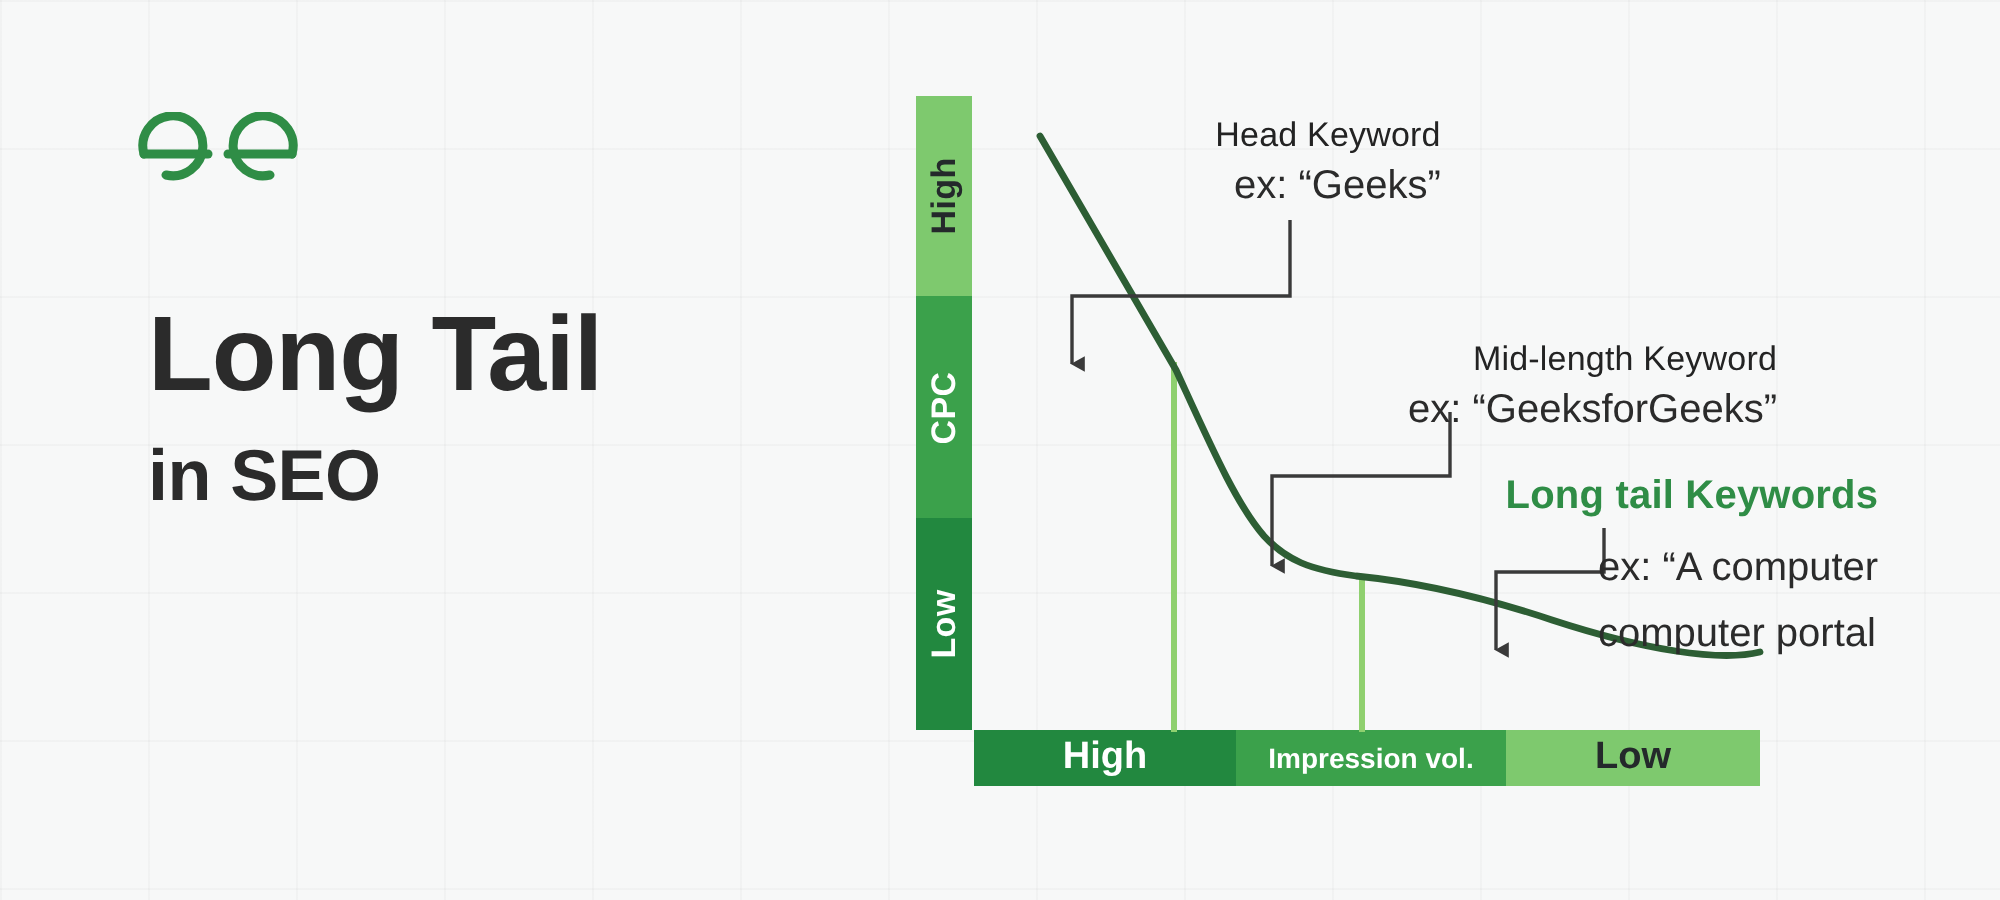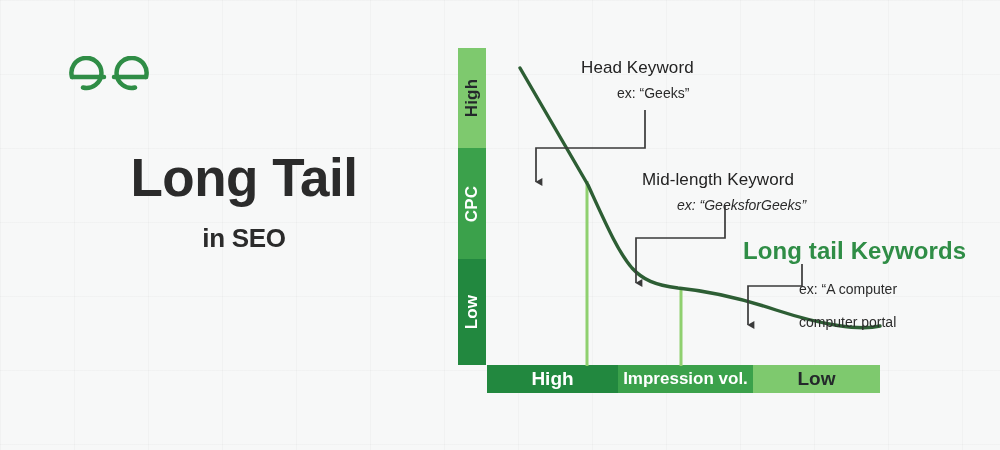--- a/index.html
+++ b/index.html
@@ -12,31 +12,31 @@
   #root{
     position:absolute;left:0;top:0;width:1000px;height:450px;
     background:
       repeating-linear-gradient(to right, rgba(0,0,0,0.022) 0 1px, transparent 1px 74px),
       repeating-linear-gradient(to bottom, rgba(0,0,0,0.022) 0 1px, transparent 1px 74px),
       #f7f8f8;
     overflow:hidden;
   }
 
   
-  .left-panel{position:absolute;left:0;top:0;width:440px;height:336px;text-align:center;}
+  .left-panel{position:absolute;left:0;top:0;width:440px;height:336px;}
 
   .logo{position:absolute;left:68px;top:56px;width:82px;height:40px;}
 
   .title-block{position:absolute;left:74px;top:150px;width:340px;}
   .title-line{
     font-size:53px;line-height:55px;font-weight:700;color:#2b2b2b;
     letter-spacing:-0.5px;
   }
   .subtitle{
-    margin-top:14px;font-size:26px;line-height:38px;font-weight:700;color:#2b2b2b;
+    margin-top:14px;font-size:36px;line-height:38px;font-weight:700;color:#2b2b2b;
     letter-spacing:-0.3px;
   }
 
   
   .chart{position:absolute;left:440px;top:0;width:560px;height:450px;}
 
   
   .yaxis{position:absolute;left:18px;top:48px;width:28px;height:317px;}
   .yseg{
     position:absolute;left:0;width:28px;
@@ -55,36 +55,36 @@
   .yseg-2 span{color:#ffffff;}
 
   
   .xaxis{position:absolute;left:47px;top:365px;width:393px;height:28px;}
   .xseg{
     position:absolute;top:0;height:28px;
     display:flex;align-items:center;justify-content:center;
     font-weight:700;white-space:nowrap;
   }
   .xseg-0{left:0;width:131px;background:#22883f;color:#ffffff;font-size:19px;}
-  .xseg-1{left:131px;width:135px;background:#3ba14b;color:#ffffff;font-size:17px;}
+  .xseg-1{left:131px;width:135px;background:#3ba14b;color:#ffffff;font-size:14px;}
   .xseg-2{left:266px;width:127px;background:#7ec96e;color:#24292b;font-size:19px;}
 
   svg.plot{position:absolute;left:0;top:0;width:560px;height:450px;overflow:visible;}
 
   
   .ann{position:absolute;}
-  .ann-title{font-size:17px;color:#232323;font-weight:400;white-space:nowrap;letter-spacing:0.1px;}
-  .ann-title.green{color:#2f8d46;font-weight:700;font-size:24px;}
-  .ann-ex{font-size:14px;color:#2b2b2b;line-height:17px;white-space:nowrap;}
+  .ann-title{font-size:17px;color:#232323;font-weight:400;white-space:nowrap;letter-spacing:0.1px;text-align:right;}
+  .ann-title.green{color:#2f8d46;font-weight:700;font-size:20px;}
+  .ann-ex{font-size:20px;color:#2b2b2b;line-height:17px;white-space:nowrap;}
 
   .ann-head{left:141px;top:58px;}
   .ann-head .ann-ex{margin-top:7px;margin-left:36px;}
 
   .ann-mid{left:202px;top:170px;}
-  .ann-mid .ann-ex{margin-top:7px;margin-left:35px;font-style:italic;}
+  .ann-mid .ann-ex{margin-top:7px;margin-left:62px;}
 
   .ann-long{left:303px;top:237px;}
   .ann-long .ann-ex{margin-top:8px;margin-left:56px;}
   .ann-long .ann-ex div{white-space:nowrap;margin-top:16px;}
 </style>
 </head>
 <body>
 
 <div id="root">
 

